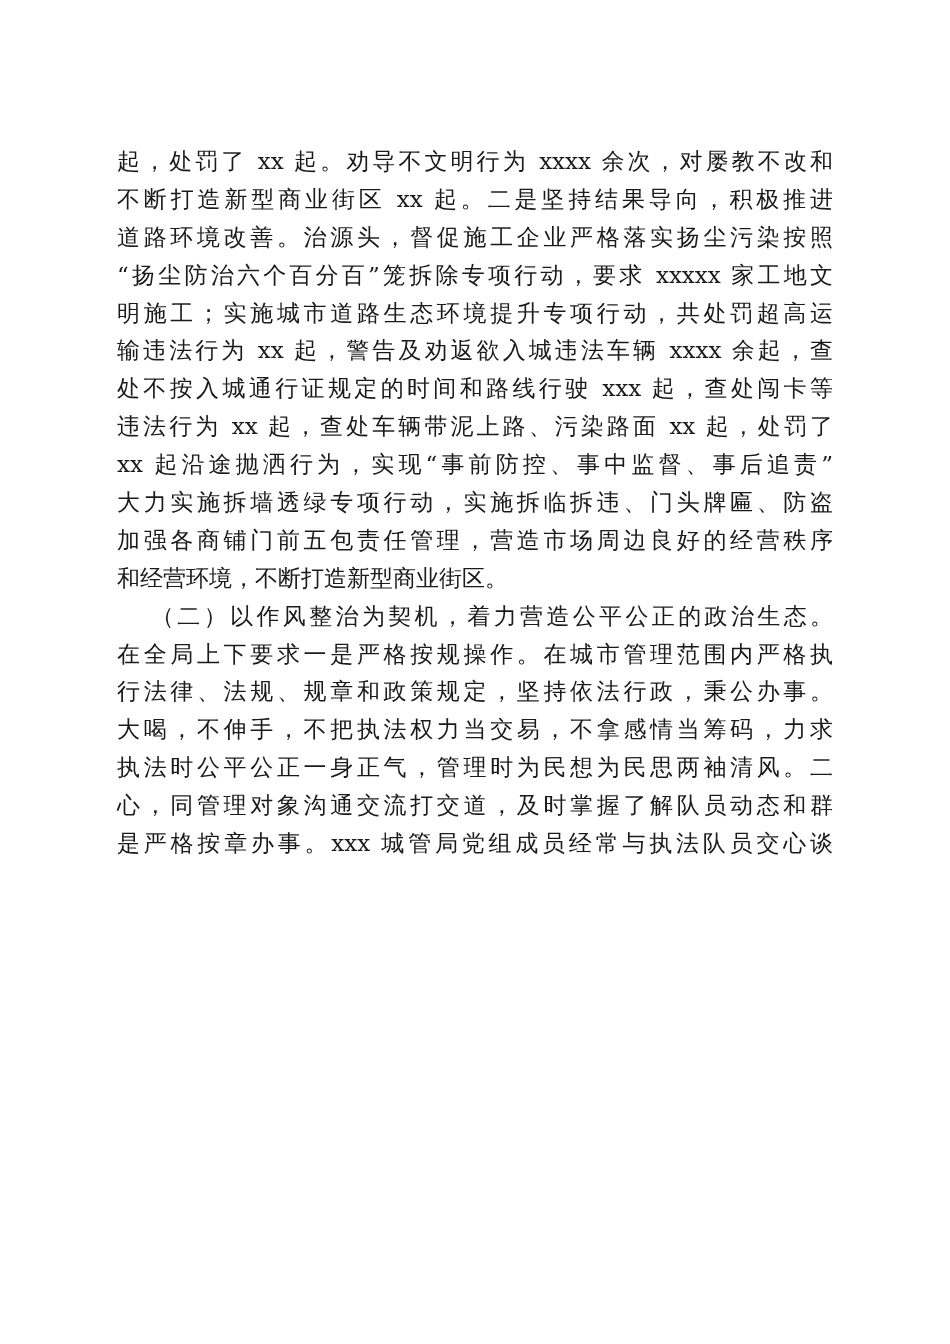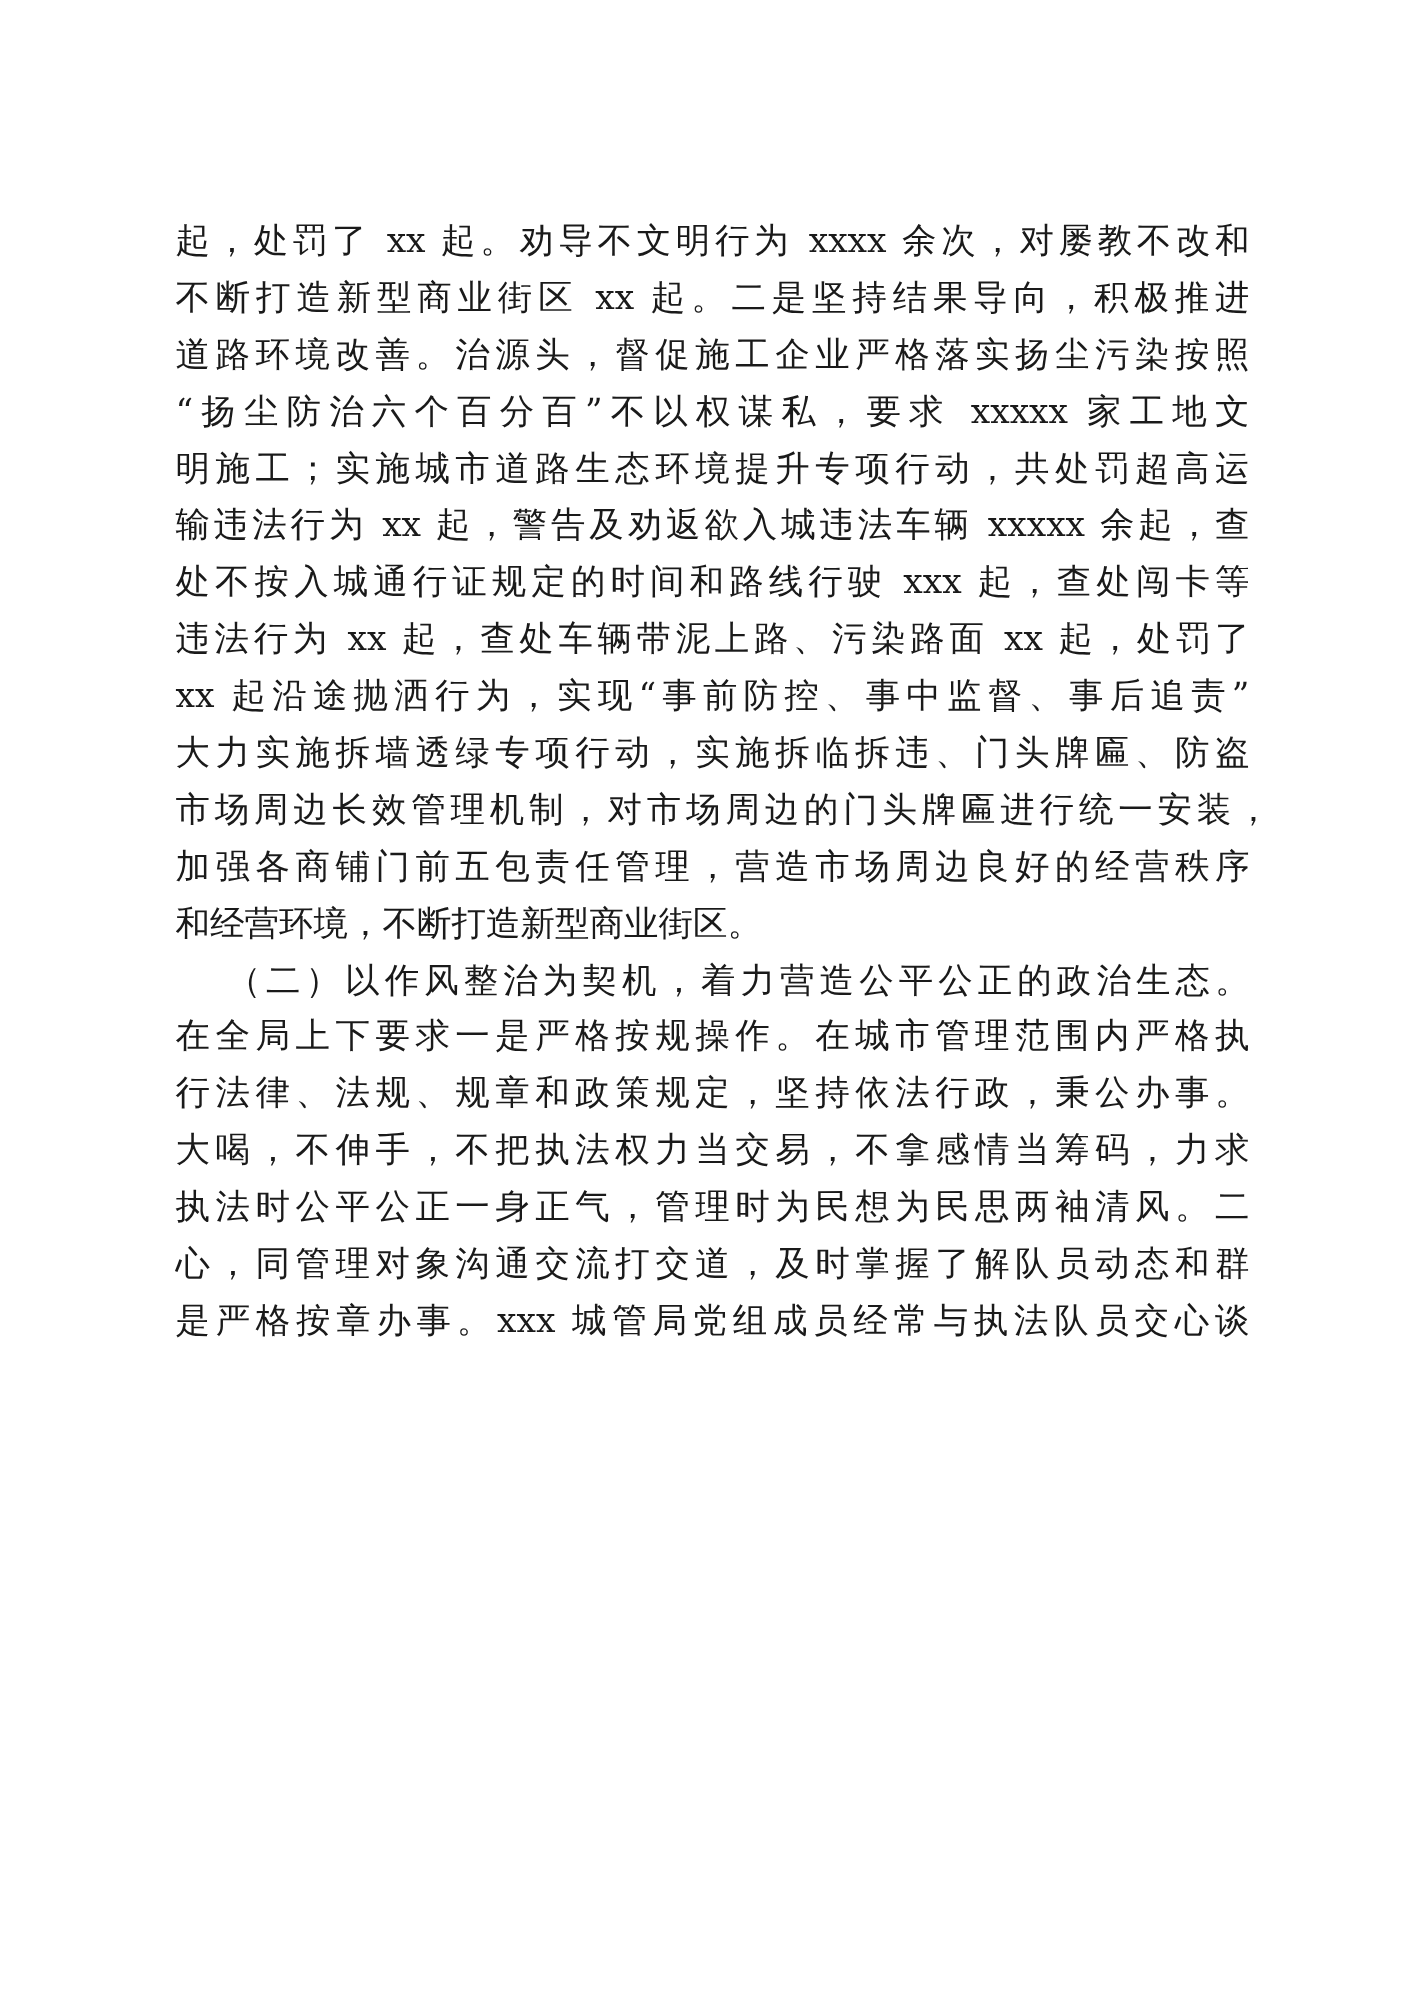--- a/index.html
+++ b/index.html
@@ -49,28 +49,27 @@
   </style>
 </head>
 <body>
 
 <div class="page">
   <div class="body-text">
 
     <div class="line">起，处罚了 xx 起。劝导不文明行为 xxxx 余次，对屡教不改和</div>
     <div class="line">不断打造新型商业街区 xx 起。二是坚持结果导向，积极推进</div>
     <div class="line">道路环境改善。治源头，督促施工企业严格落实扬尘污染按照</div>
-    <div class="line">“扬尘防治六个百分百”不以权谋私，要求 xxxxx 家工地文</div>
+    <div class="line">“扬尘防治六个百分百”笼拆除专项行动，要求 xxxxx 家工地文</div>
     <div class="line">明施工；实施城市道路生态环境提升专项行动，共处罚超高运</div>
-    <div class="line">输违法行为 xx 起，警告及劝返欲入城违法车辆 xxxxx 余起，查</div>
+    <div class="line">输违法行为 xx 起，警告及劝返欲入城违法车辆 xxxx 余起，查</div>
     <div class="line">处不按入城通行证规定的时间和路线行驶 xxx 起，查处闯卡等</div>
     <div class="line">违法行为 xx 起，查处车辆带泥上路、污染路面 xx 起，处罚了</div>
     <div class="line">xx 起沿途抛洒行为，实现“事前防控、事中监督、事后追责”</div>
     <div class="line">大力实施拆墙透绿专项行动，实施拆临拆违、门头牌匾、防盗</div>
-    <div class="line overflow">市场周边长效管理机制，对市场周边的门头牌匾进行统一安装，</div>
     <div class="line">加强各商铺门前五包责任管理，营造市场周边良好的经营秩序</div>
     <div class="line last">和经营环境，不断打造新型商业街区。</div>
 
     <div class="line indent">（二）以作风整治为契机，着力营造公平公正的政治生态。</div>
     <div class="line">在全局上下要求一是严格按规操作。在城市管理范围内严格执</div>
     <div class="line">行法律、法规、规章和政策规定，坚持依法行政，秉公办事。</div>
     <div class="line">大喝，不伸手，不把执法权力当交易，不拿感情当筹码，力求</div>
     <div class="line">执法时公平公正一身正气，管理时为民想为民思两袖清风。二</div>
     <div class="line">心，同管理对象沟通交流打交道，及时掌握了解队员动态和群</div>
     <div class="line">是严格按章办事。xxx 城管局党组成员经常与执法队员交心谈</div>

